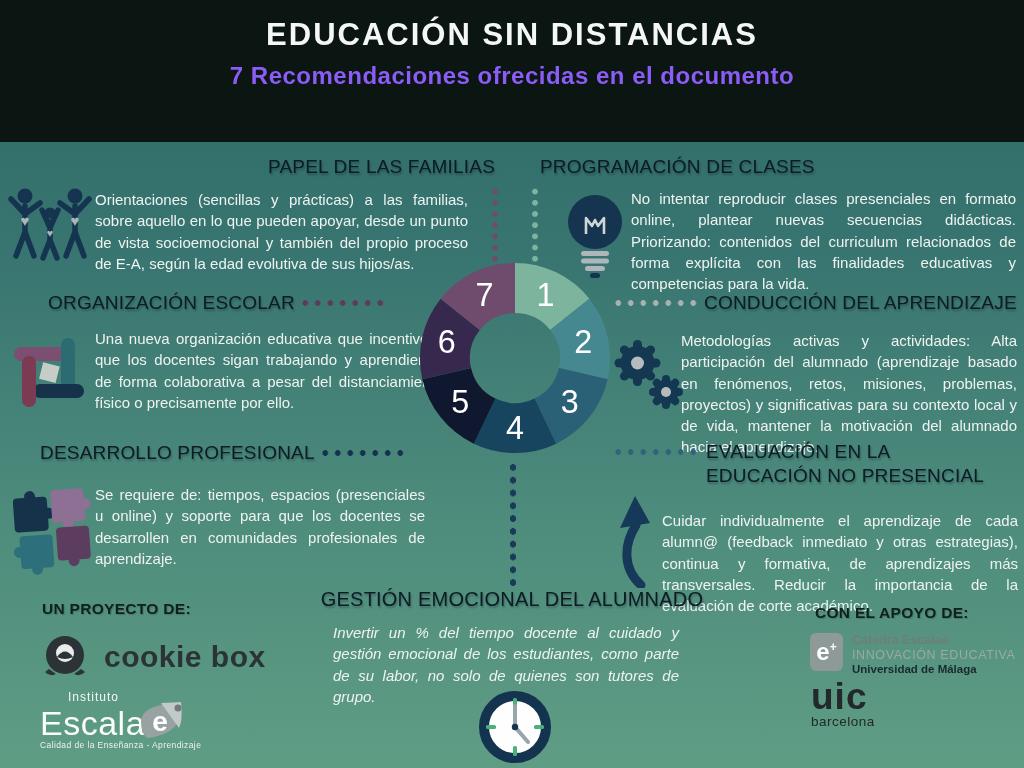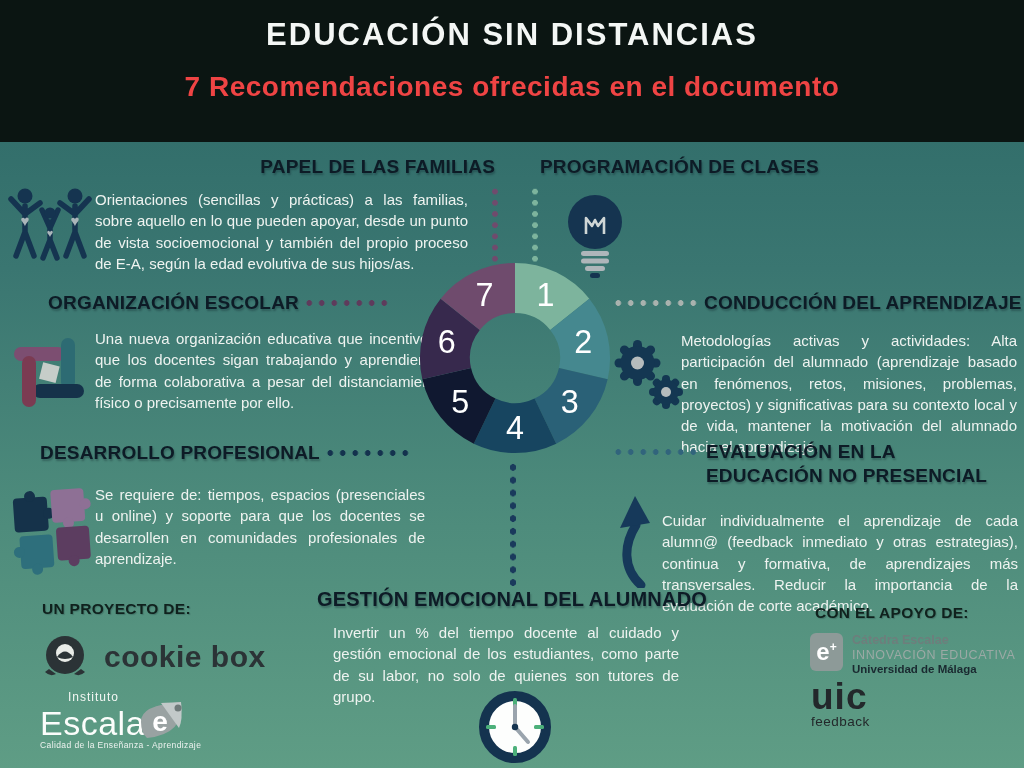--- a/index.html
+++ b/index.html
@@ -4,23 +4,23 @@
 <style>
   html,body{margin:0;padding:0;background:#222;}
   .canvas{
     position:relative;width:1024px;height:768px;overflow:hidden;
     font-family:"Liberation Sans",sans-serif;
     background:linear-gradient(180deg,#2b6765 0%,#3a7671 35%,#4c8a7b 65%,#5f9d85 100%);
   }
   
   .header{position:absolute;left:0;top:0;width:1024px;height:142px;background:#0b1512;text-align:center;}
   .header .h1{margin-top:17px;font-size:31px;font-weight:700;letter-spacing:2px;color:#f4f7f5;}
-  .header .h2{margin-top:18px;font-size:28px;font-weight:700;letter-spacing:0.5px;color:#ef4444;}
-  
-  .sec-head{position:absolute;font-size:19px;font-weight:700;color:#0d1b26;letter-spacing:0.2px;
+  .header .h2{margin-top:9px;font-size:24px;font-weight:700;letter-spacing:0.5px;color:#8b5cf6;}
+  
+  .sec-head{position:absolute;font-size:19px;font-weight:400;color:#0d1b26;letter-spacing:0.2px;
     text-shadow:1px 2px 2px rgba(5,15,25,0.28);white-space:nowrap;}
   .head-row{position:absolute;display:flex;align-items:center;gap:4px;}
   .head-row .sec-head{position:static;}
   
   .sec-text{position:absolute;color:#eef3f0;font-size:15px;line-height:1.42;text-align:justify;}
   
   .dots{position:absolute;}
   .dots-h{height:12px;background-image:radial-gradient(circle,var(--c) 2.6px,transparent 3.1px);
     background-size:12.5px 12px;background-repeat:repeat-x;background-position:left center;}
   .head-row .dots-h{position:static;width:88px;}
@@ -86,20 +86,21 @@
 
   <div class="sec-head" style="left:540px;top:156px;">PROGRAMACIÓN DE CLASES</div>
   <svg class="icon" style="left:565px;top:192px;" width="60" height="88" viewBox="0 0 60 88">
     <circle cx="30" cy="30" r="27" fill="#153450"></circle>
     <path d="M21,42 L21,26 L27,34 L30,28 L33,34 L39,26 L39,42" stroke="#cfd6d6" stroke-width="2.6" fill="none" stroke-linejoin="round"></path>
     <rect x="16" y="59" width="28" height="5" rx="2.5" fill="#aeb6ba"></rect>
     <rect x="16" y="66.5" width="28" height="5" rx="2.5" fill="#aeb6ba"></rect>
     <rect x="20" y="74" width="20" height="5" rx="2.5" fill="#aeb6ba"></rect>
     <rect x="25" y="81" width="10" height="5" rx="2.5" fill="#153450"></rect>
   </svg>
+  <div class="sec-text" style="left:631px;top:188px;width:385px;">No intentar reproducir clases presenciales en formato online, plantear nuevas secuencias didácticas. Priorizando: contenidos del curriculum relacionados de forma explícita con las finalidades educativas y competencias para la vida.</div>
 
   <div class="head-row" style="left:48px;top:292px;">
     <div class="sec-head">ORGANIZACIÓN ESCOLAR</div>
     <div class="dots dots-h" style="--c:#5e3b5c;"></div>
   </div>
   <svg class="icon" style="left:8px;top:332px;" width="82" height="80" viewBox="0 0 82 80">
     <g stroke-linecap="round" stroke-width="14" fill="none">
       <path d="M13,22 L50,22" stroke="#7c4e71"></path>
       <path d="M60,13 L60,50" stroke="#2d6b73"></path>
       <path d="M69,59 L32,59" stroke="#15324a"></path>
@@ -180,21 +181,21 @@
   </div>
   <svg class="icon" style="left:612px;top:492px;" width="46" height="96" viewBox="0 0 46 96">
     <path d="M29,93 C10,76 12,52 24,33" stroke="#16395a" stroke-width="9" fill="none" stroke-linecap="round"></path>
     <polygon points="23,4 8,36 38,31" fill="#16395a"></polygon>
   </svg>
   <div class="sec-text" style="left:662px;top:494px;width:356px;margin-top:16px;">Cuidar individualmente el aprendizaje de cada alumn@ (feedback inmediato y otras estrategias), continua y formativa, de aprendizajes más transversales. Reducir la importancia de la evaluación de corte académico.</div>
 
   <div class="dots dots-v big" style="--c:#1a3a5c;left:507px;top:461px;height:128px;"></div>
 
   <div class="sec-head" style="left:300px;top:588px;width:424px;text-align:center;font-size:20px;">GESTIÓN EMOCIONAL DEL ALUMNADO</div>
-  <div class="sec-text" style="left:333px;top:622px;width:346px;">Invertir un % del tiempo docente al cuidado y gestión emocional de los estudiantes, como parte de su labor, no solo de quienes son tutores de grupo.</div>
+  <div class="sec-text" style="left:333px;top:622px;width:346px;font-style:italic;">Invertir un % del tiempo docente al cuidado y gestión emocional de los estudiantes, como parte de su labor, no solo de quienes son tutores de grupo.</div>
   <svg class="icon" style="left:478px;top:690px;" width="74" height="74" viewBox="0 0 74 74">
     <circle cx="37" cy="37" r="31" fill="#fdfefd" stroke="#14334f" stroke-width="10"></circle>
     <g fill="#4cb07a">
       <rect x="35" y="8" width="4" height="10" rx="1.5"></rect>
       <rect x="56" y="35" width="10" height="4" rx="1.5"></rect>
       <rect x="35" y="56" width="4" height="10" rx="1.5"></rect>
       <rect x="8" y="35" width="10" height="4" rx="1.5"></rect>
     </g>
     <g stroke="#9aa4ad" stroke-width="4" stroke-linecap="round">
       <line x1="37" y1="37" x2="37" y2="16"></line>
@@ -234,16 +235,16 @@
         <sup>+</sup>
     </div>
     <div class="catedra-lines">
       <div class="catedra-l1">Cátedra Escalae</div>
       <div class="catedra-l2">INNOVACIÓN EDUCATIVA</div>
       <div class="catedra-l3">Universidad de Málaga</div>
     </div>
   </div>
   <div class="uic">
     <div class="uic-word">uic</div>
-    <div class="uic-sub">feedback</div>
+    <div class="uic-sub">barcelona</div>
   </div>
 
 </div>
 
 </body></html>

